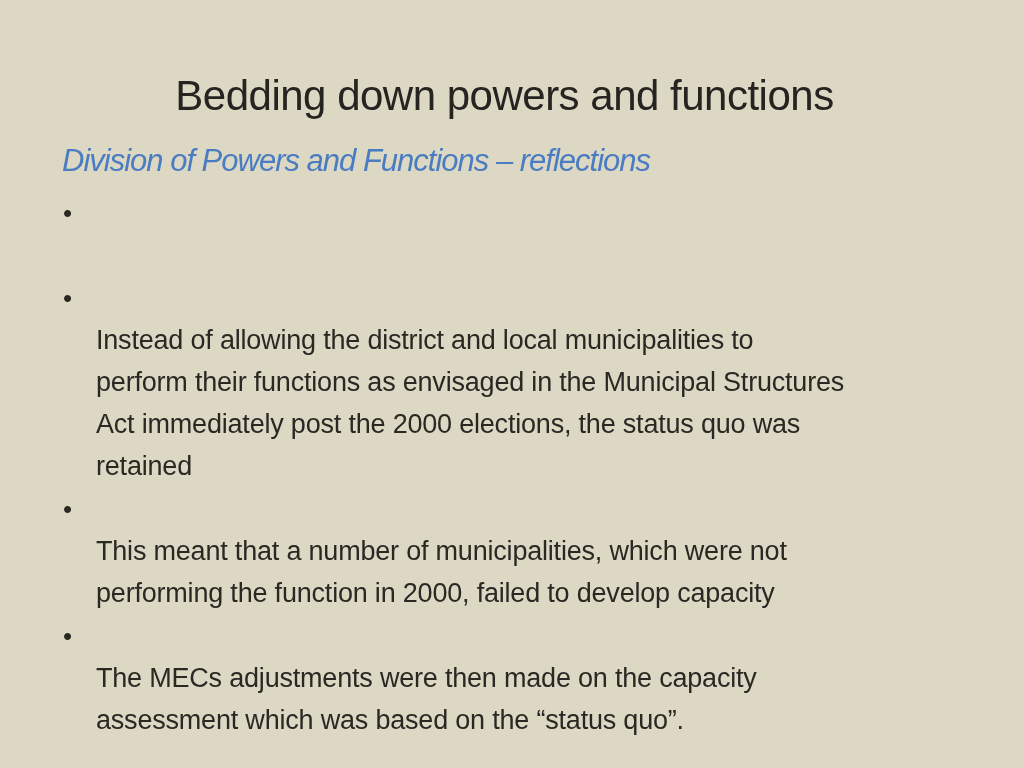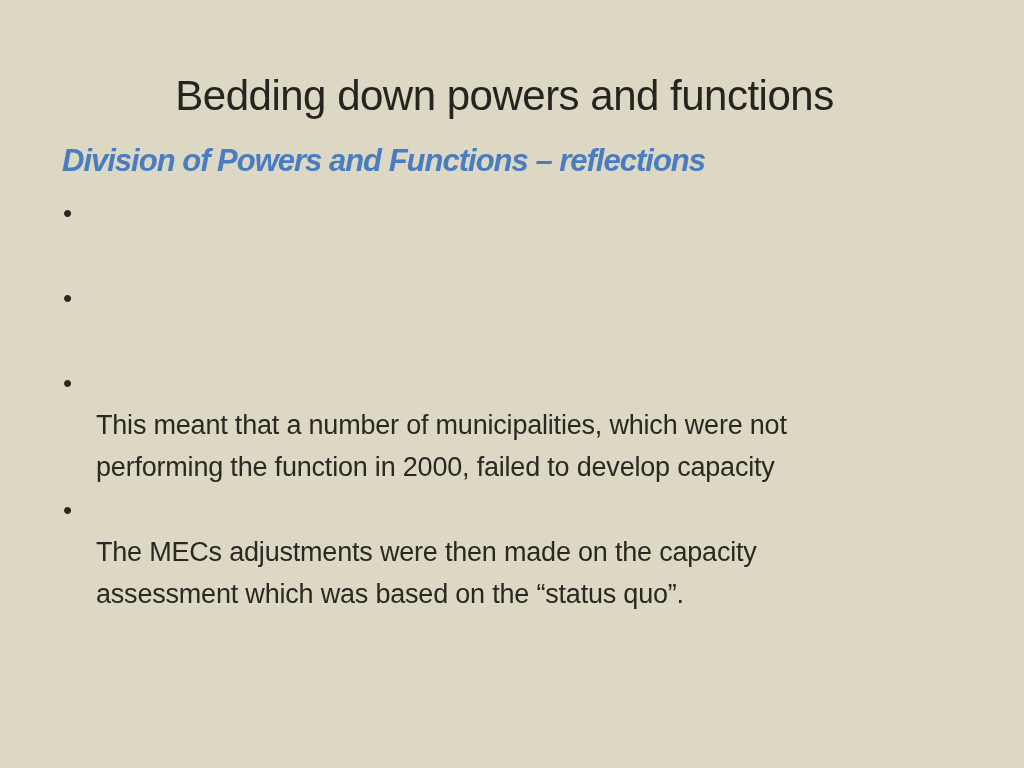--- a/index.html
+++ b/index.html
@@ -24,21 +24,21 @@
     line-height: 1;
     letter-spacing: -0.5px;
     color: var(--title-color, #262420);
   }
   .slide-subtitle {
     position: absolute;
     top: 145px;
     left: 62px;
     font-size: 31px;
     line-height: 1;
-    font-weight: bold;
+    font-weight: normal;
     font-style: italic;
     letter-spacing: -1px;
     color: var(--subtitle-color, #4a7cc1);
   }
   .bullet-list {
     position: absolute;
     top: 192px;
     left: 62px;
     width: 902px;
     margin: 0;
@@ -73,21 +73,24 @@
 
   <div class="slide-title">Bedding down powers and functions</div>
 
   <div class="slide-subtitle">Division of Powers and Functions – reflections</div>
 
   <ul class="bullet-list">
     <li class="bullet-item">
       <span class="bullet-dot">•</span>
     </li>
     <li class="bullet-item">
-      <span class="bullet-dot">•</span>
+      <span class="bullet-dot">•</span><span>Instead of allowing the district and local municipalities to
+perform their functions as envisaged in the Municipal Structures
+Act immediately post the 2000 elections, the status quo was
+retained</span>
     </li>
     <li class="bullet-item">
       <span class="bullet-dot">•</span><span>This meant that a number of municipalities, which were not
 performing the function in 2000, failed to develop capacity</span>
     </li>
     <li class="bullet-item">
       <span class="bullet-dot">•</span><span>The MECs adjustments were then made on the capacity
 assessment which was based on the “status quo”.</span>
     </li>
 

